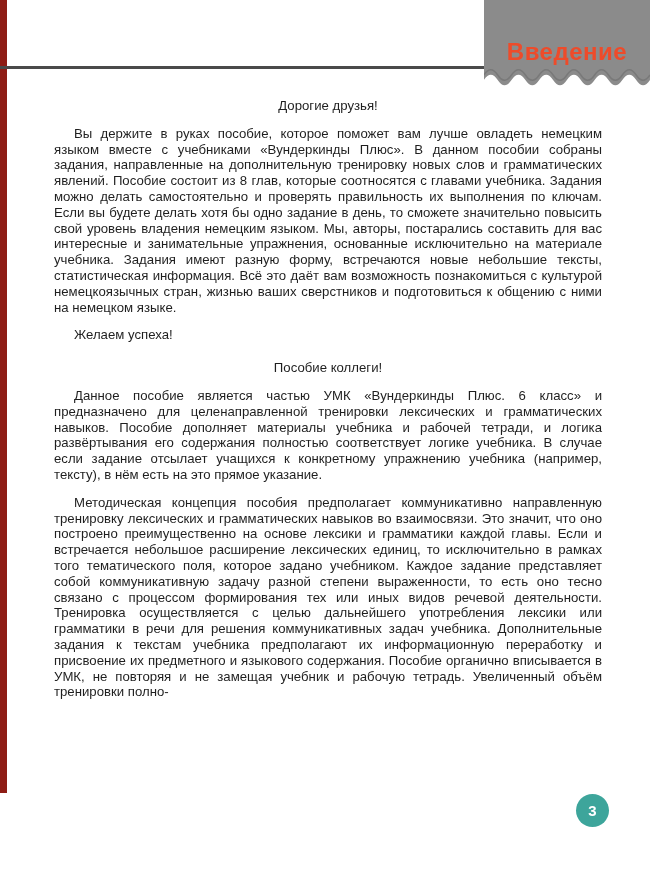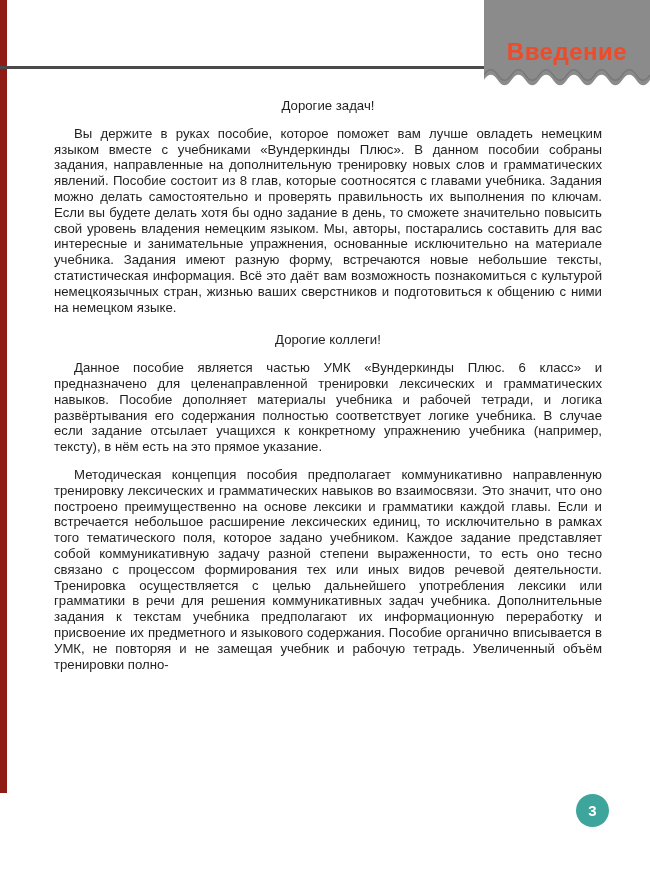--- a/index.html
+++ b/index.html
@@ -103,26 +103,27 @@
                c-4.6,7 -9.2,7 -13.8,0 c-4.6,-7 -9.2,-7 -13.9,0
                c-4.6,7 -9.2,7 -13.8,0 c-4.6,-7 -9.2,-7 -13.9,0
                c-4.6,7 -9.2,7 -13.8,0 c-4.6,-7 -9.2,-7 -13.9,0"></path>
     </svg>
     <div class="tab-title">Введение</div>
   </div>
 
   <div class="content">
 
     <div class="section-friends">
-      <div class="heading">Дорогие задач!</div>
+      <div class="heading">Дорогие друзья!</div>
       <p>Вы держите в руках пособие, которое поможет вам лучше овладеть немецким языком вместе с учебниками «Вундеркинды Плюс». В данном пособии собраны задания, направленные на дополнительную тренировку новых слов и грамматических явлений. Пособие состоит из 8 глав, которые соотносятся с главами учебника. Задания можно делать самостоятельно и проверять правильность их выполнения по ключам. Если вы будете делать хотя бы одно задание в день, то сможете значительно повысить свой уровень владения немецким языком. Мы, авторы, постарались составить для вас интересные и занимательные упражнения, основанные исключительно на материале учебника. Задания имеют разную форму, встречаются новые небольшие тексты, статистическая информация. Всё это даёт вам возможность познакомиться с культурой немецкоязычных стран, жизнью ваших сверстников и подготовиться к общению с ними на немецком языке.</p>
+      <p class="wish">Желаем успеха!</p>
     </div>
 
     <div class="section-colleagues">
-      <div class="heading">Дорогие коллеги!</div>
+      <div class="heading">Пособие коллеги!</div>
       <p>Данное пособие является частью УМК «Вундеркинды Плюс. 6 класс» и предназначено для целенаправленной тренировки лексических и грамматических навыков. Пособие дополняет материалы учебника и рабочей тетради, и логика развёртывания его содержания полностью соответствует логике учебника. В случае если задание отсылает учащихся к конкретному упражнению учебника (например, тексту), в нём есть на это прямое указание.</p>
       <p>Методическая концепция пособия предполагает коммуникативно направленную тренировку лексических и грамматических навыков во взаимосвязи. Это значит, что оно построено преимущественно на основе лексики и грамматики каждой главы. Если и встречается небольшое расширение лексических единиц, то исключительно в рамках того тематического поля, которое задано учебником. Каждое задание представляет собой коммуникативную задачу разной степени выраженности, то есть оно тесно связано с процессом формирования тех или иных видов речевой деятельности. Тренировка осуществляется с целью дальнейшего употребления лексики или грамматики в речи для решения коммуникативных задач учебника. Дополнительные задания к текстам учебника предполагают их информационную переработку и присвоение их предметного и языкового содержания. Пособие органично вписывается в УМК, не повторяя и не замещая учебник и рабочую тетрадь. Увеличенный объём тренировки полно-</p>
     </div>
 
   </div>
 
   <div class="page-number-badge">
     <span>3</span>
   </div>
 

